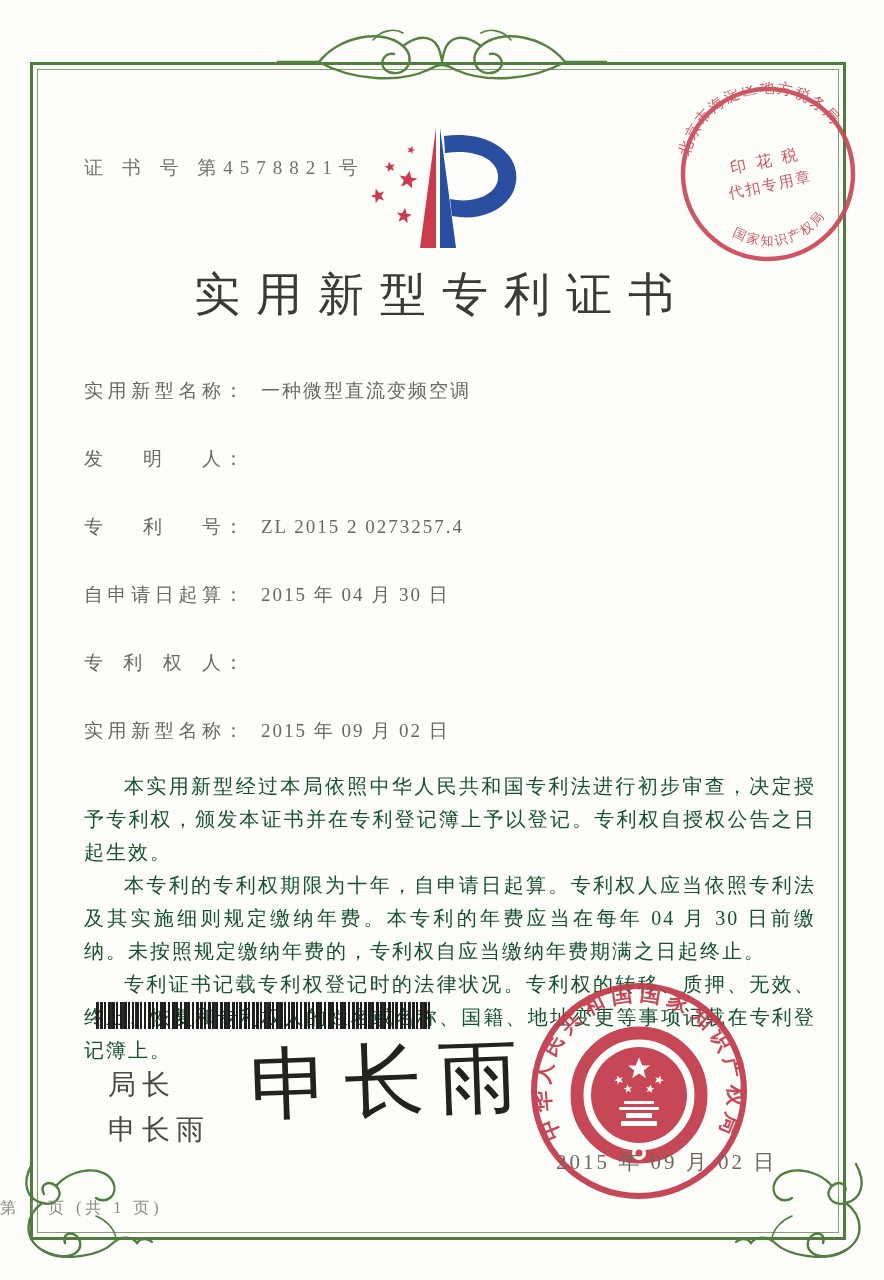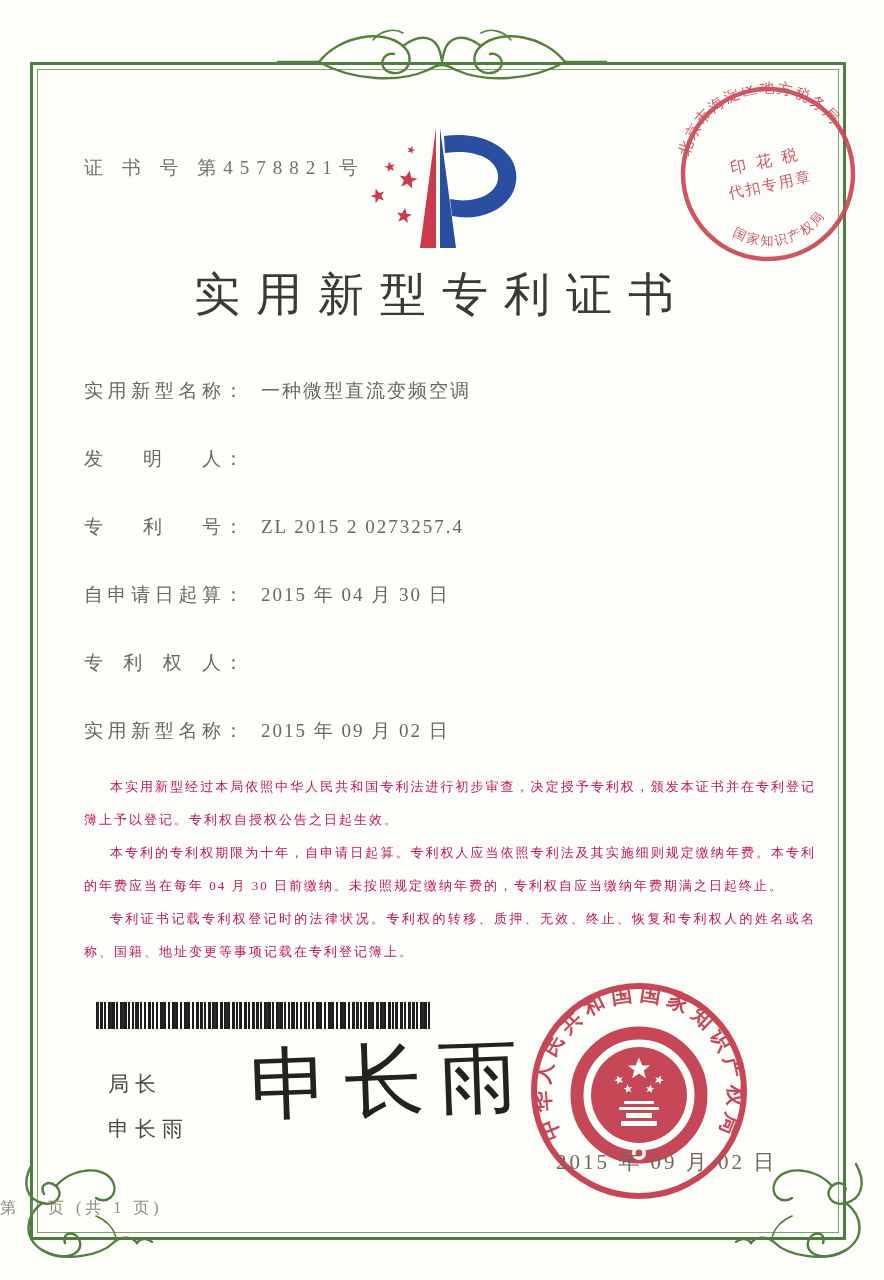--- a/index.html
+++ b/index.html
@@ -26,30 +26,30 @@
   
   .fields{position:absolute; left:84px; top:378px; right:78px;}
   .field-row{display:flex; align-items:flex-start; margin-bottom:42px;
     font-size:19px; line-height:26px; color:#68685f;}
   .field-label{width:138px; flex:none; text-align:justify; text-align-last:justify;
     letter-spacing:1px;}
   .field-colon{flex:none; padding:0 8px 0 2px;}
   .field-value{flex:1; letter-spacing:2px;margin-left:10px;}
   
   .body-text{position:absolute; left:84px; top:770px; right:68px;
-    font-size:13px; line-height:33px; letter-spacing:2px; color:#be185d;
+    font-size:20px; line-height:33px; letter-spacing:2px; color:#14532d;
     text-align:justify;}
   .body-text p{margin:0; text-indent:2em;}
   
   .barcode{position:absolute; left:96px; top:1002px; width:336px; height:27px;
     background-image:
       repeating-linear-gradient(90deg,#1d1d1d 0 2px,transparent 2px 4px),
       repeating-linear-gradient(90deg,#1d1d1d 0 1px,transparent 1px 6px),
       repeating-linear-gradient(90deg,#2b2b2b 0 3px,transparent 3px 13px);}
-  .director{position:absolute; left:108px; top:1062px; font-size:21px;
+  .director{position:absolute; left:108px; top:1062px; font-size:28px;
     line-height:45px; letter-spacing:6px; color:#4a4a44;}
   .signature-script{position:absolute; left:250px; top:1028px; font-size:80px;
     letter-spacing:14px; color:#23231d; transform:rotate(-2deg);
     font-family:"Liberation Serif","DejaVu Serif",serif; white-space:nowrap;}
   .big-seal{position:absolute; left:528px; top:980px; width:222px; height:222px;
     opacity:.93;}
   .seal-date{position:absolute; left:556px; top:1148px; font-size:21px;
     letter-spacing:3px; color:#6e675c;}
   .footer{position:absolute; left:0; right:0; top:1198px; 
     font-size:16px; letter-spacing:4px; color:#8b8b80;}

